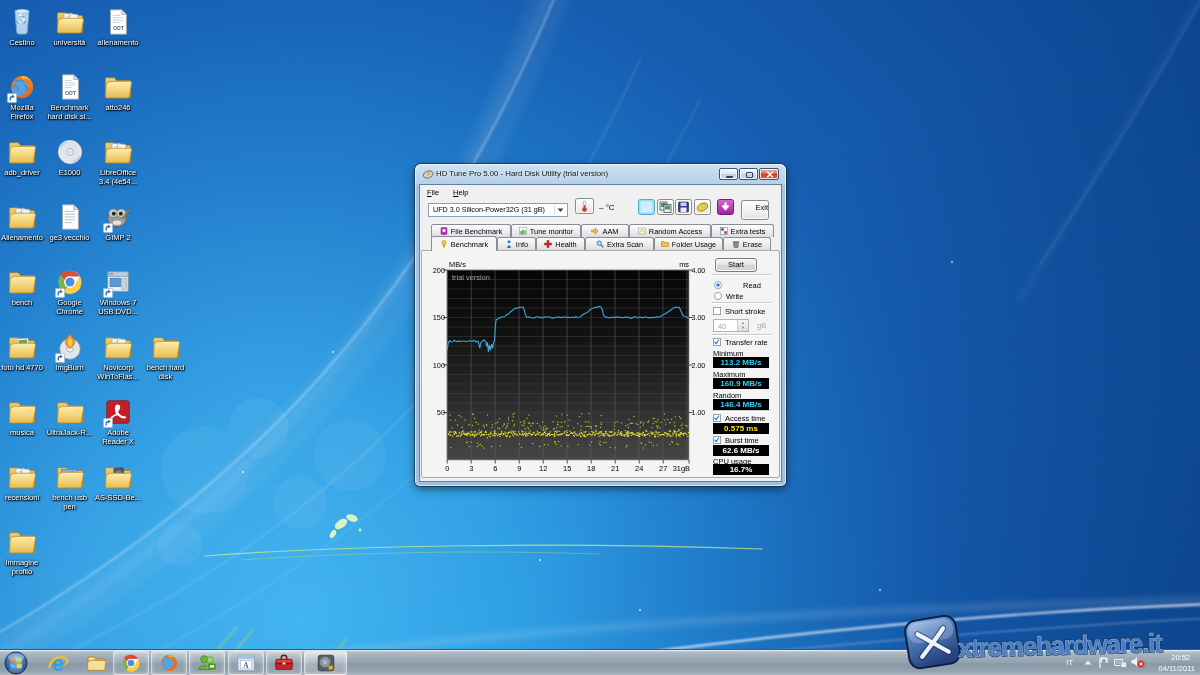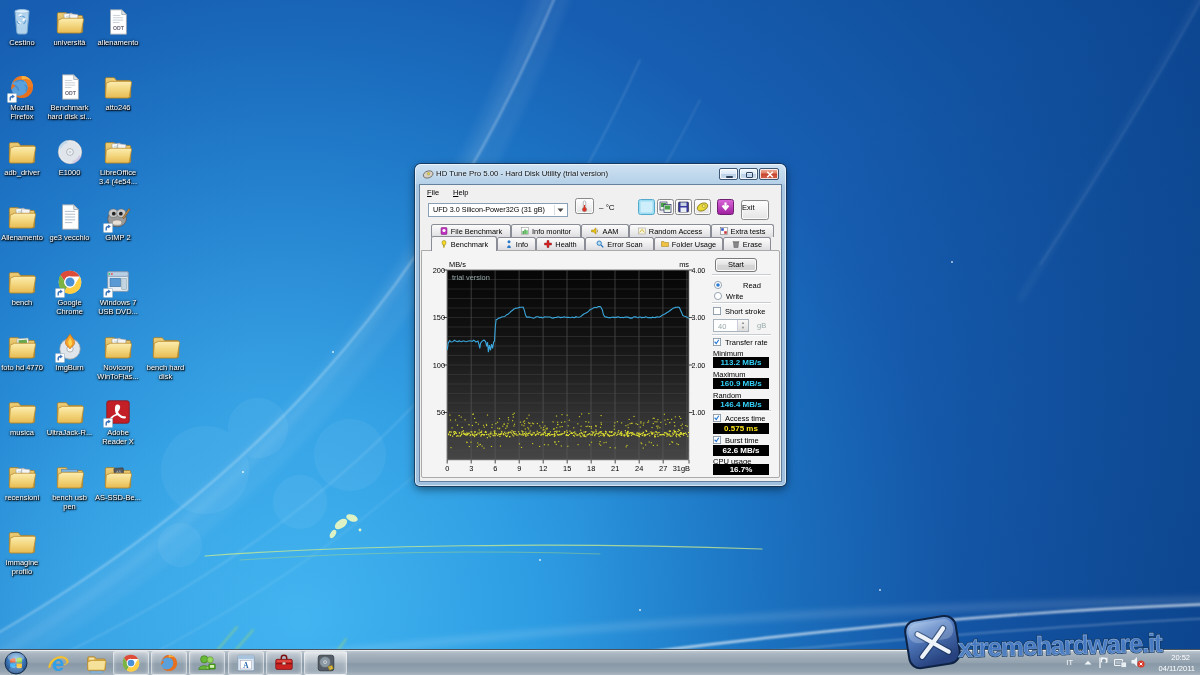--- a/index.html
+++ b/index.html
@@ -494,37 +494,37 @@
           <rect x="4.5" y="7.5" width="6" height="4.5" fill="#e8eef4"></rect>
         </svg></div>
   <div class="tbtn" style="left:274px"><svg width="15" height="14" viewBox="0 0 15 14">
           <ellipse cx="7.5" cy="7" rx="5.5" ry="3.6" fill="#e8d838" stroke="#887818" stroke-width="0.8" transform="rotate(-28 7.5 7)"></ellipse>
           <circle cx="8.8" cy="6" r="1.5" fill="#f8f088" stroke="#887818" stroke-width="0.5"></circle>
         </svg></div>
   <div class="tbtn" style="left:297px;background:linear-gradient(#d866d8,#a020a0);border-color:#702070;box-shadow:none">
    <svg width="15" height="14" viewBox="0 0 15 14">
           <path d="M7.5 2.5 v5 M4.5 5.5 L7.5 9 L10.5 5.5" stroke="#fff" stroke-width="2.2" fill="none"></path>
         </svg></div>
-  <div class="abs" style="left:321px;top:15px;width:28px;height:20px;border:1px solid #8a8a8a;border-radius:2.5px;background:linear-gradient(#fff,#e4e4e4);text-align:left;line-height:14px;box-shadow:inset 0 0 0 1px #fafafa">Exit</div>
+  <div class="abs" style="left:321px;top:15px;width:28px;height:20px;border:1px solid #8a8a8a;border-radius:2.5px;background:linear-gradient(#fff,#e4e4e4);text-align:right;line-height:14px;box-shadow:inset 0 0 0 1px #fafafa">Exit</div>
   <div class="abs" style="left:0;top:39px;width:361px;height:13px">
         <div class="tab tab1" style="left:11px;width:80px">
           <svg width="8" height="8" viewBox="0 0 8 8" style="margin-right:3px;flex:none">
             <rect x="1" y="0.5" width="6" height="7" rx="1" fill="#c030c0" stroke="#702070" stroke-width="0.5"></rect>
             <circle cx="4" cy="3.5" r="1.6" fill="#fff"></circle>
           </svg>
           <span>File Benchmark</span>
         </div>
         <div class="tab tab1" style="left:91px;width:70px">
           <svg width="8" height="8" viewBox="0 0 8 8" style="margin-right:3px;flex:none">
             <rect x="0.5" y="0.5" width="7" height="7" fill="#fff" stroke="#888" stroke-width="0.5"></rect>
             <rect x="1.5" y="4" width="1.3" height="3" fill="#2a9a2a"></rect>
             <rect x="3.4" y="2.5" width="1.3" height="4.5" fill="#2a9a2a"></rect>
             <rect x="5.3" y="3.2" width="1.3" height="3.8" fill="#40b840"></rect>
           </svg>
-          <span>Info monitor</span>
+          <span>Tune monitor</span>
         </div>
         <div class="tab tab1" style="left:161px;width:48px">
           <svg width="8" height="8" viewBox="0 0 8 8" style="margin-right:3px;flex:none">
             <path d="M0.5 3 h2 l2.5 -2.2 v6.4 L2.5 5 h-2 Z" fill="#e8c018" stroke="#907008" stroke-width="0.4"></path>
             <path d="M6 2.5 a2.5 2.5 0 0 1 0 3" stroke="#907008" stroke-width="0.7" fill="none"></path>
           </svg>
           <span>AAM</span>
         </div>
         <div class="tab tab1" style="left:209px;width:82px">
           <svg width="8" height="8" viewBox="0 0 8 8" style="margin-right:3px;flex:none">
@@ -561,21 +561,21 @@
           <svg width="8" height="8" viewBox="0 0 8 8" style="margin-right:3px;flex:none">
             <path d="M3 0.5 h2 v2.5 h2.5 v2 h-2.5 v2.5 h-2 v-2.5 h-2.5 v-2 h2.5 Z" fill="#d82020" stroke="#801010" stroke-width="0.4"></path>
           </svg>
           <span>Health</span>
         </div>
         <div class="tab tab2" style="left:165px;width:69px">
           <svg width="8" height="8" viewBox="0 0 8 8" style="margin-right:3px;flex:none">
             <circle cx="3.2" cy="3.2" r="2.2" fill="#b8e0f0" stroke="#1868b8" stroke-width="0.8"></circle>
             <line x1="5" y1="5" x2="7.3" y2="7.3" stroke="#1868b8" stroke-width="1.1"></line>
           </svg>
-          <span>Error Scan</span>
+          <span>Extra Scan</span>
         </div>
         <div class="tab tab2" style="left:234px;width:69px">
           <svg width="8" height="8" viewBox="0 0 8 8" style="margin-right:3px;flex:none">
             <path d="M0.5 1.5 h2.5 l0.8 1 h3.7 v4 H0.5 Z" fill="#f0c040" stroke="#9a7a18" stroke-width="0.5"></path>
           </svg>
           <span>Folder Usage</span>
         </div>
         <div class="tab tab2" style="left:303px;width:48px">
           <svg width="8" height="8" viewBox="0 0 8 8" style="margin-right:3px;flex:none">
             <path d="M1.5 2.5 h5 l-0.5 5 h-4 Z" fill="#888" stroke="#444" stroke-width="0.4"></path>

